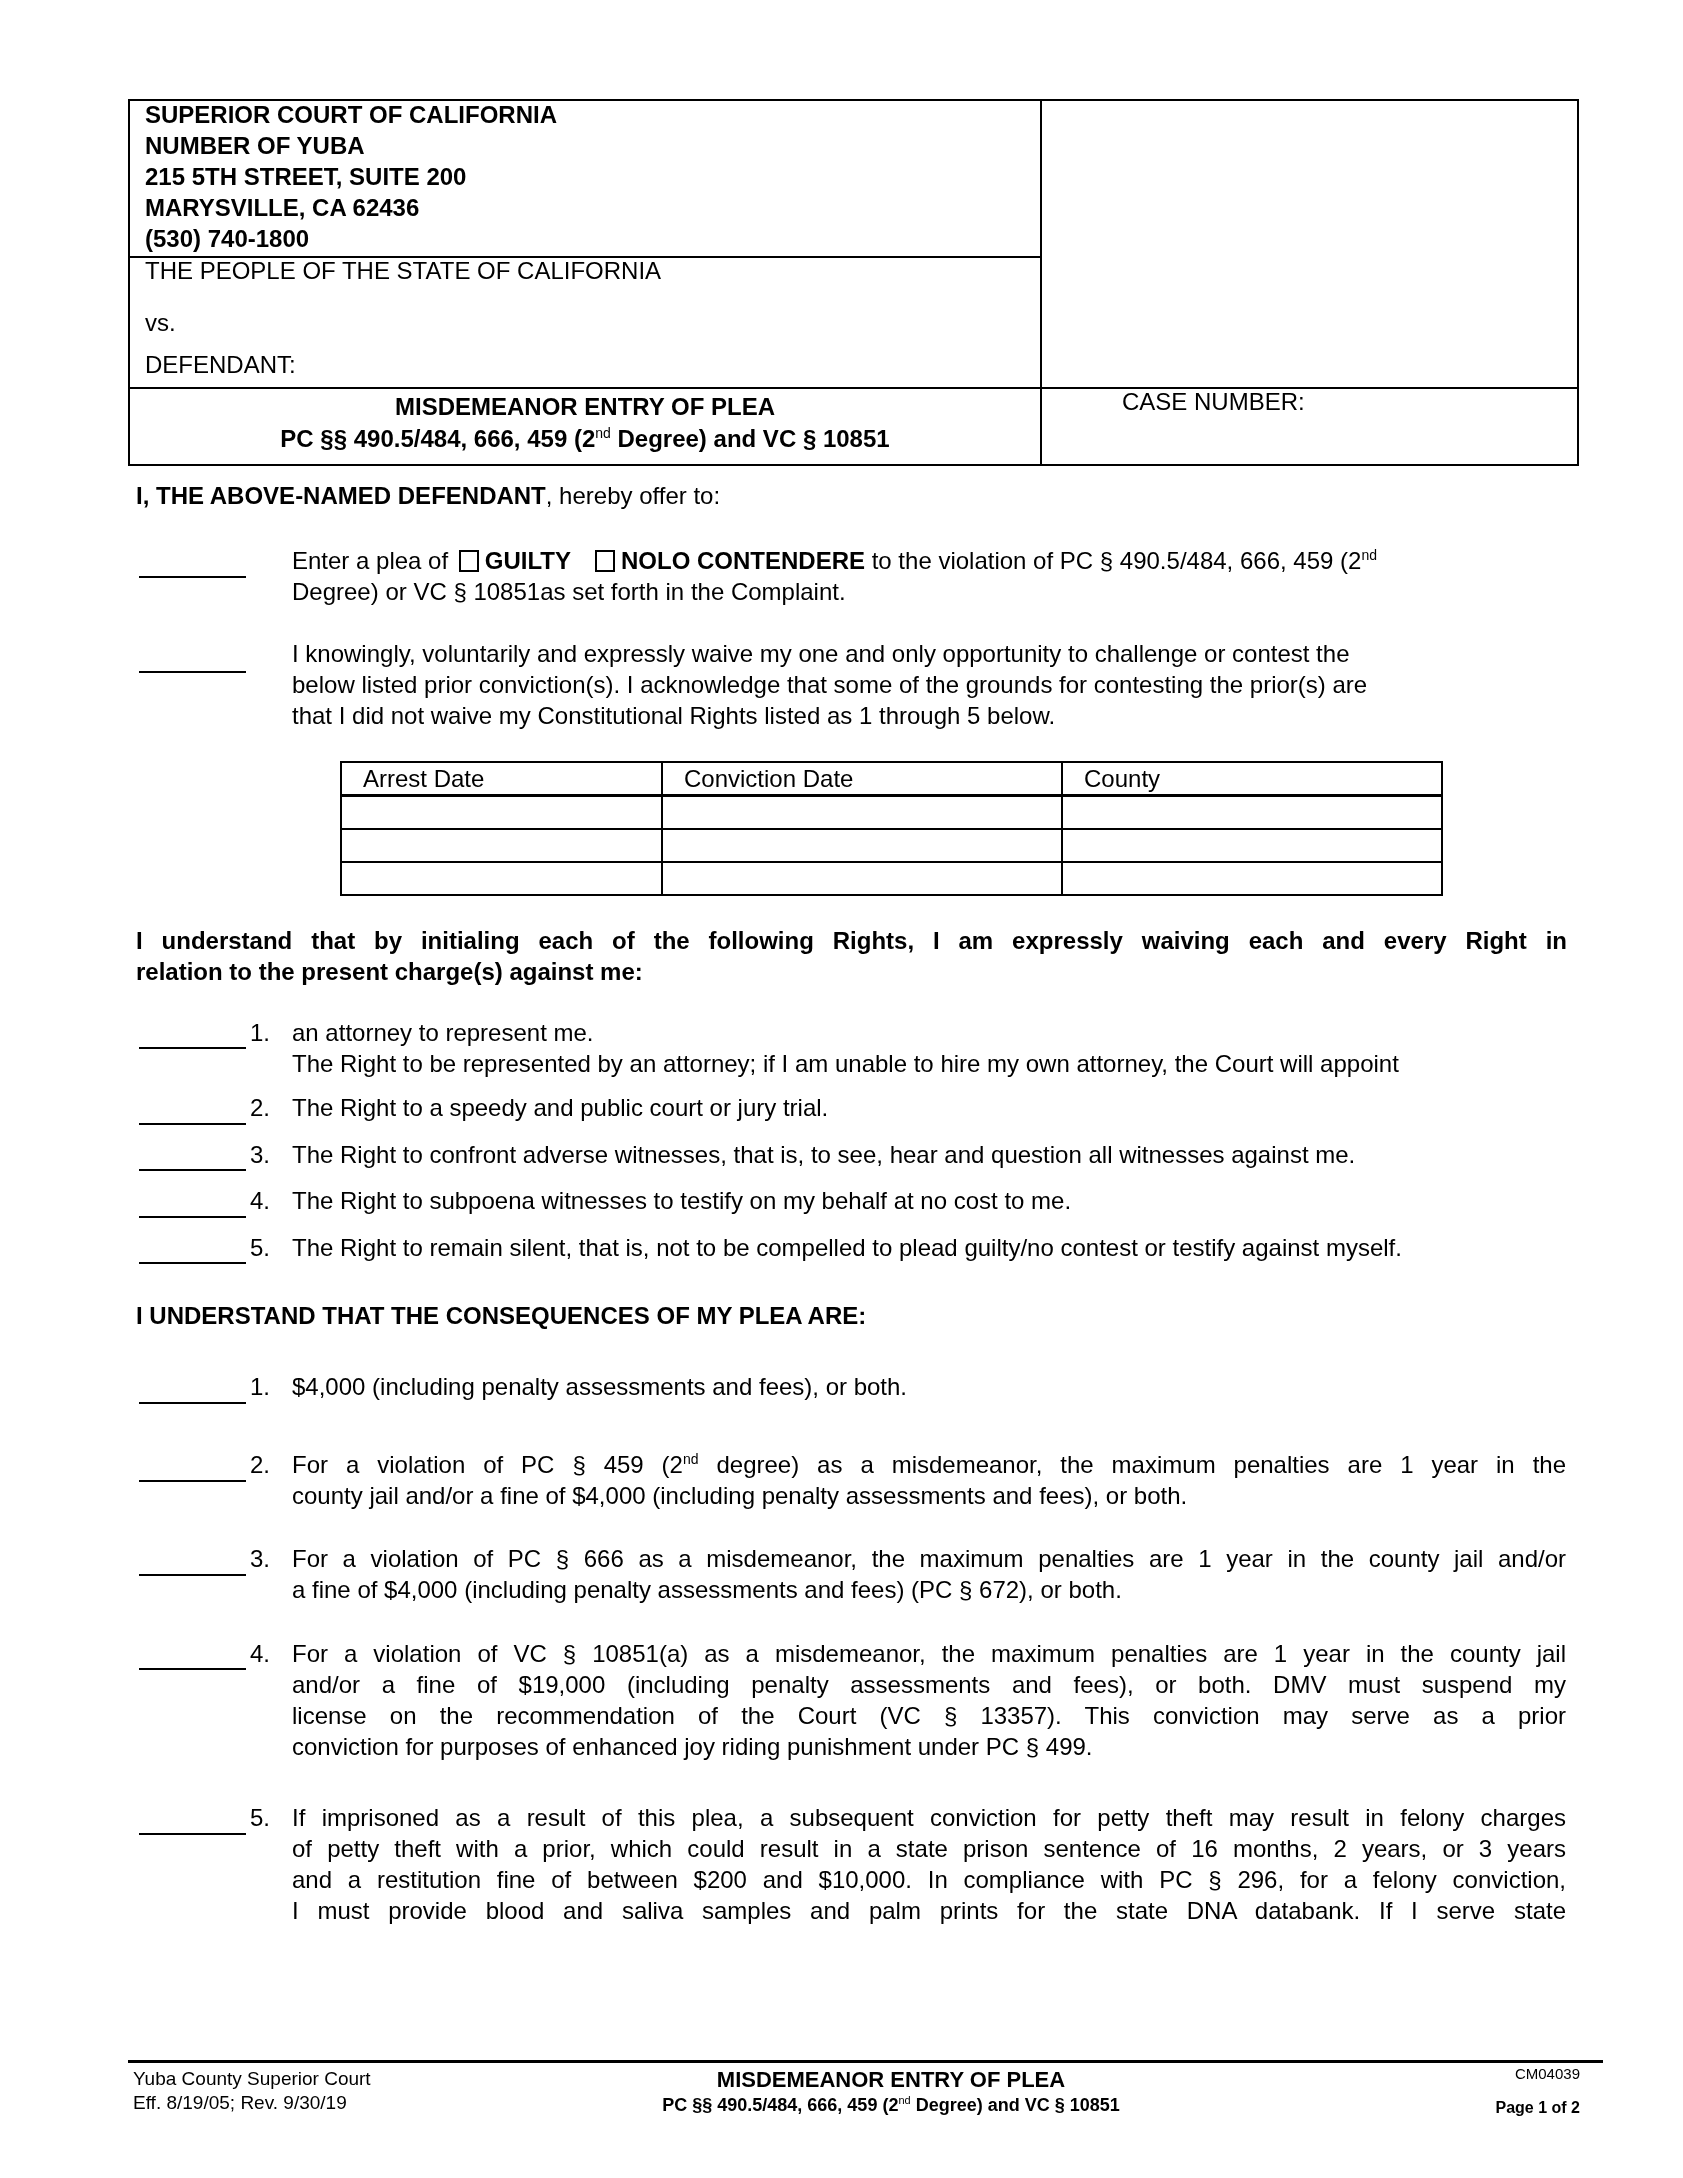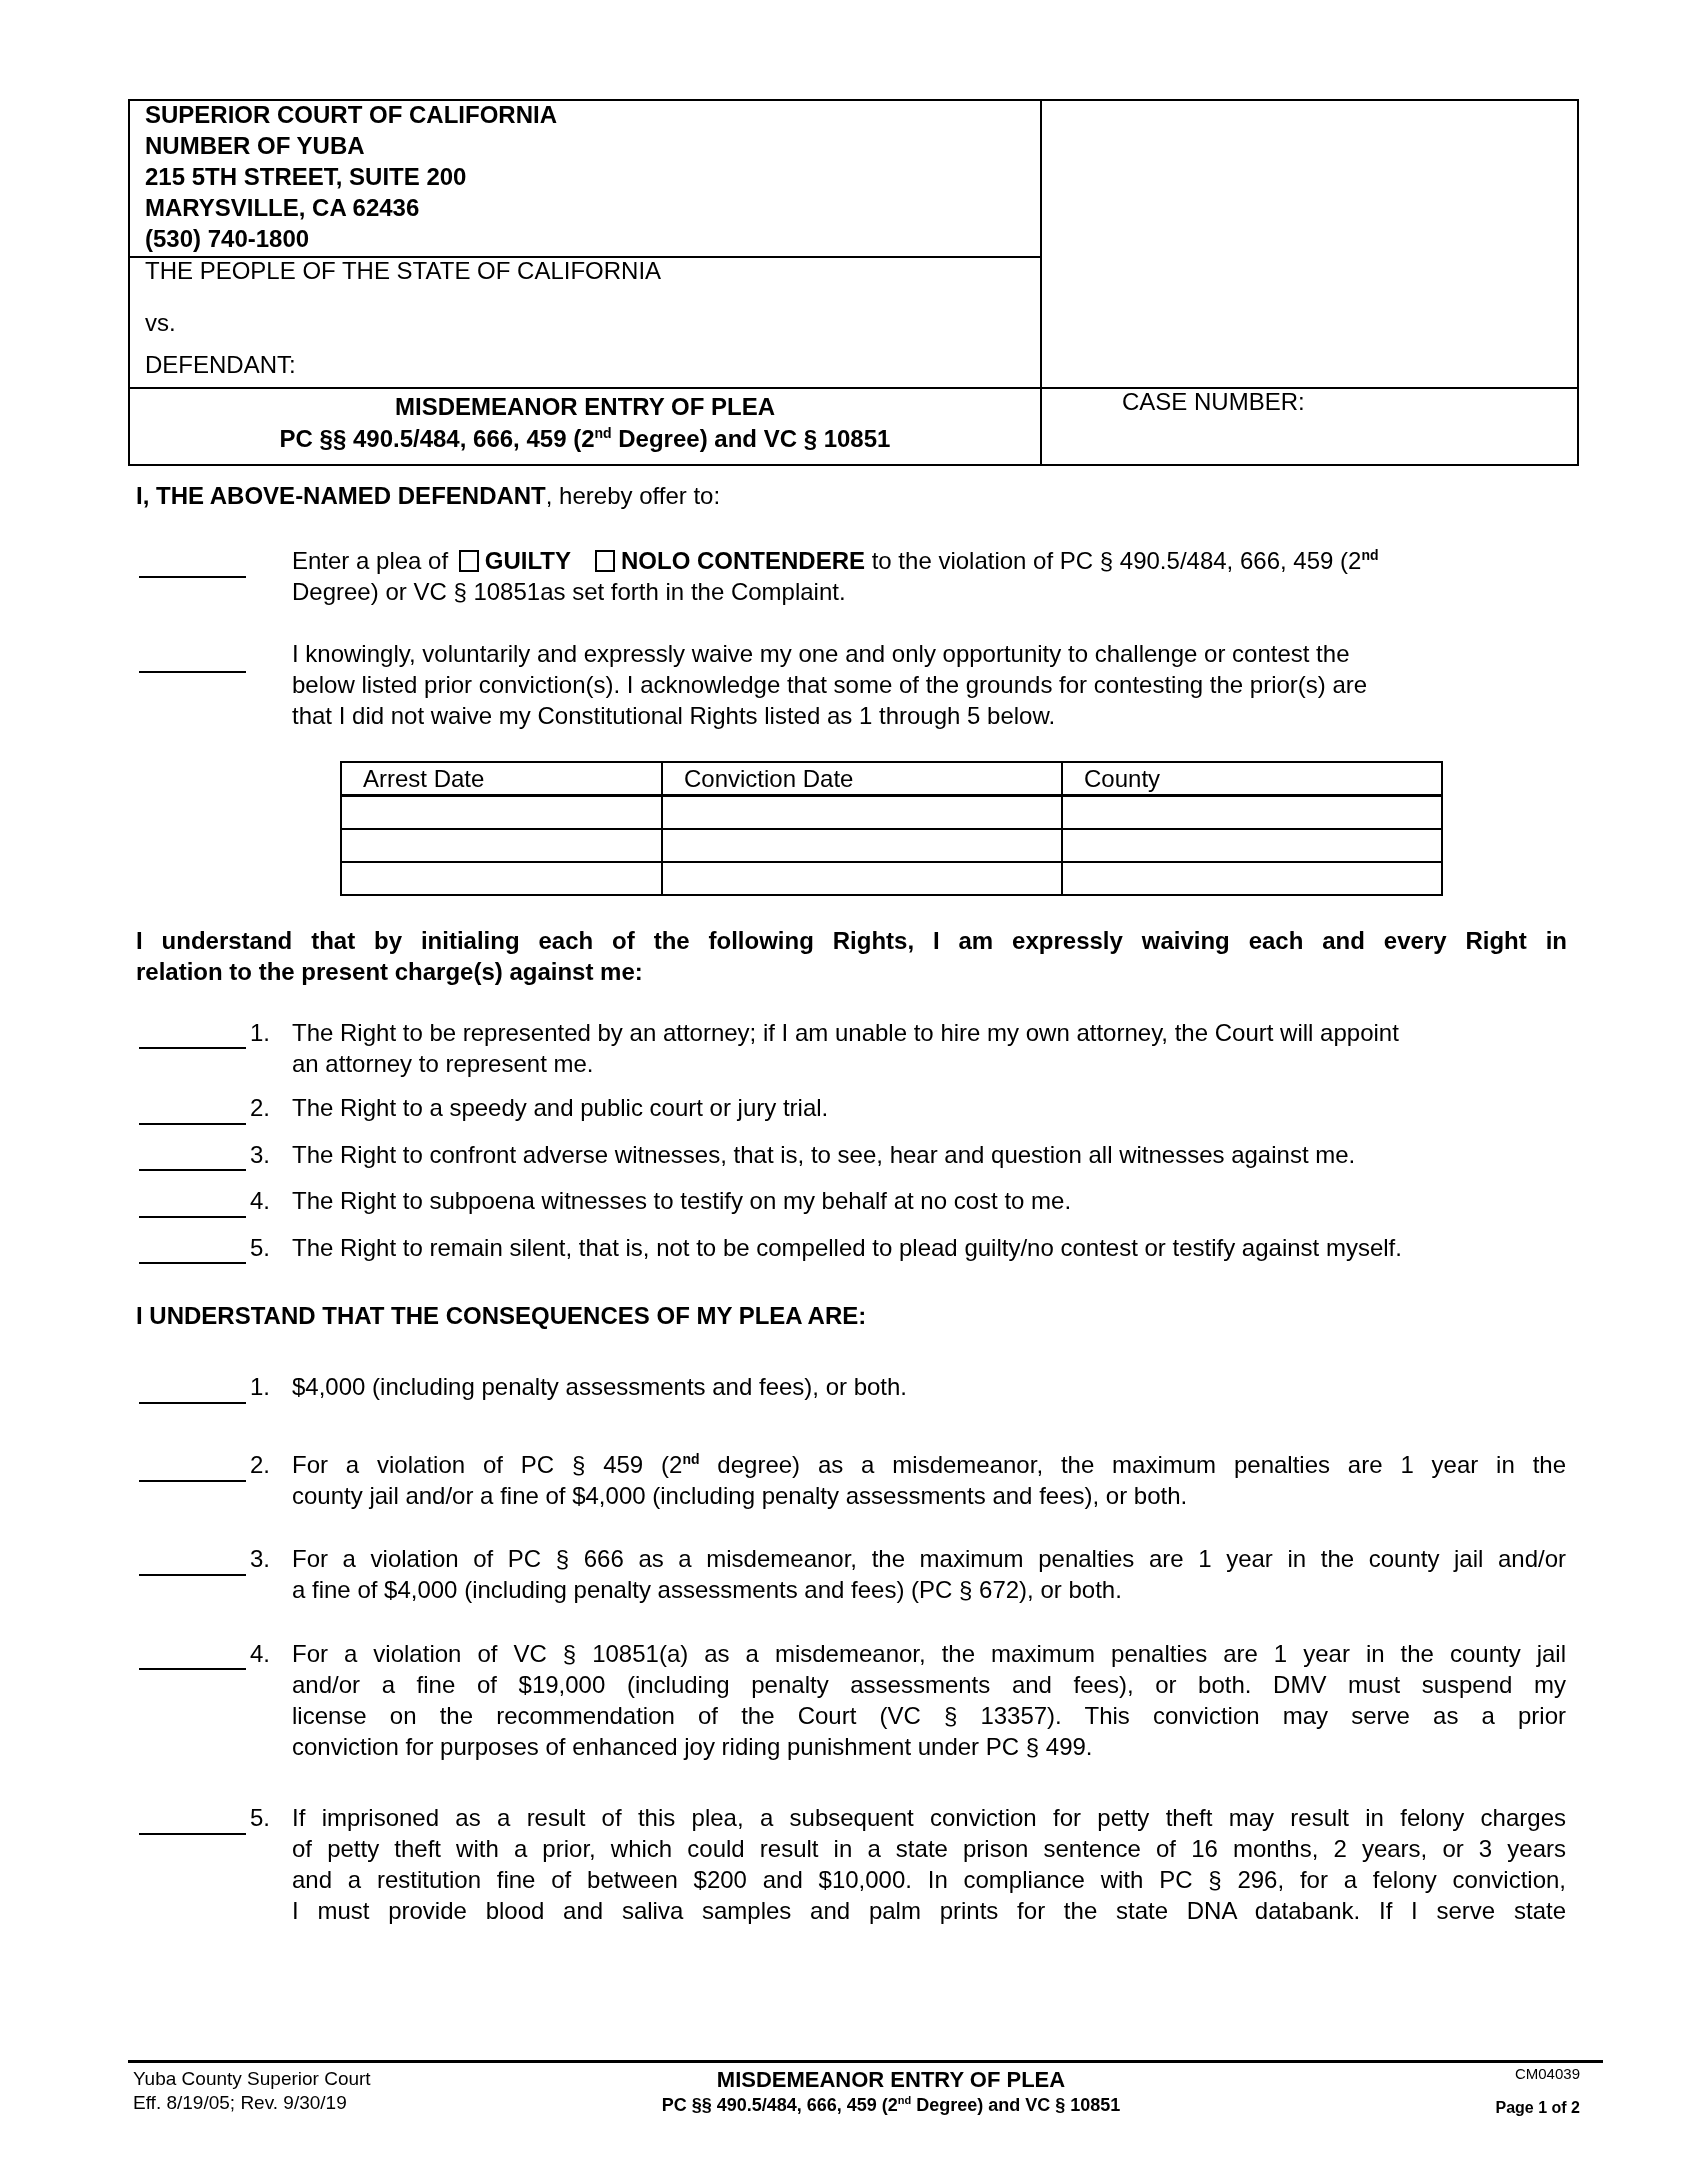--- a/index.html
+++ b/index.html
@@ -3,21 +3,21 @@
 <meta charset="utf-8">
 <style>
   html, body { margin: 0; padding: 0; background: #ffffff; }
   body {
     width: 1683px; height: 2178px; position: relative; overflow: hidden;
     font-family: "Liberation Sans", sans-serif; color: #000;
   }
   .abs { position: absolute; }
   .txt { font-size: 24px; line-height: 31px; white-space: nowrap; }
   .b { font-weight: bold; }
-  sup { font-size: 14px; line-height: 0; vertical-align: 9px; font-weight: bold; margin-top: 19px; }
+  sup { font-size: 14px; line-height: 0; vertical-align: 9px; font-weight: normal; margin-top: 19px; }
 
   
   #hdr { left: 128px; top: 99px; width: 1451px; height: 367px; border: 2px solid #000; box-sizing: border-box; }
   #hdr .vdiv { position: absolute; left: 910px; top: 0; width: 2px; height: 100%; background: #000; }
   #hdr .h1 { position: absolute; left: 0; top: 155px; width: 910px; height: 2px; background: #000; }
   #hdr .h2 { position: absolute; left: 0; top: 286px; width: 100%; height: 2px; background: #000; }
   .addr { left: 145px; top: 99px; font-size: 24px; line-height: 31px; font-weight: bold; }
   .addr div { white-space: nowrap; }
   .caption { left: 145px; font-size: 24px; white-space: nowrap; }
   .title-block { left: 130px; width: 910px; top: 391px; text-align: center; font-weight: bold; font-size: 24px; line-height: 32px; }
@@ -125,22 +125,22 @@
 </table>
 
 <div class="abs txt b" style="left:136px; top:925px; width:1431px;">
   <div style="text-align:justify; text-align-last:justify;">I understand that by initialing each of the following Rights, I am expressly waiving each and every Right in</div>
   <div>relation to the present charge(s) against me:</div>
 </div>
 
 <div class="blank" style="top:1047px;"></div>
 <div class="num" style="top:1017px;">1.</div>
 <div class="para" style="top:1017px;">
+  <div>an attorney to represent me.</div>
   <div>The Right to be represented by an attorney; if I am unable to hire my own attorney, the Court will appoint</div>
-  <div>an attorney to represent me.</div>
 </div>
 
 <div class="blank" style="top:1123px;"></div>
 <div class="num" style="top:1092px;">2.</div>
 <div class="para" style="top:1092px;">The Right to a speedy and public court or jury trial.</div>
 
 <div class="blank" style="top:1169px;"></div>
 <div class="num" style="top:1139px;">3.</div>
 <div class="para" style="top:1139px;">The Right to confront adverse witnesses, that is, to see, hear and question all witnesses against me.</div>
 

